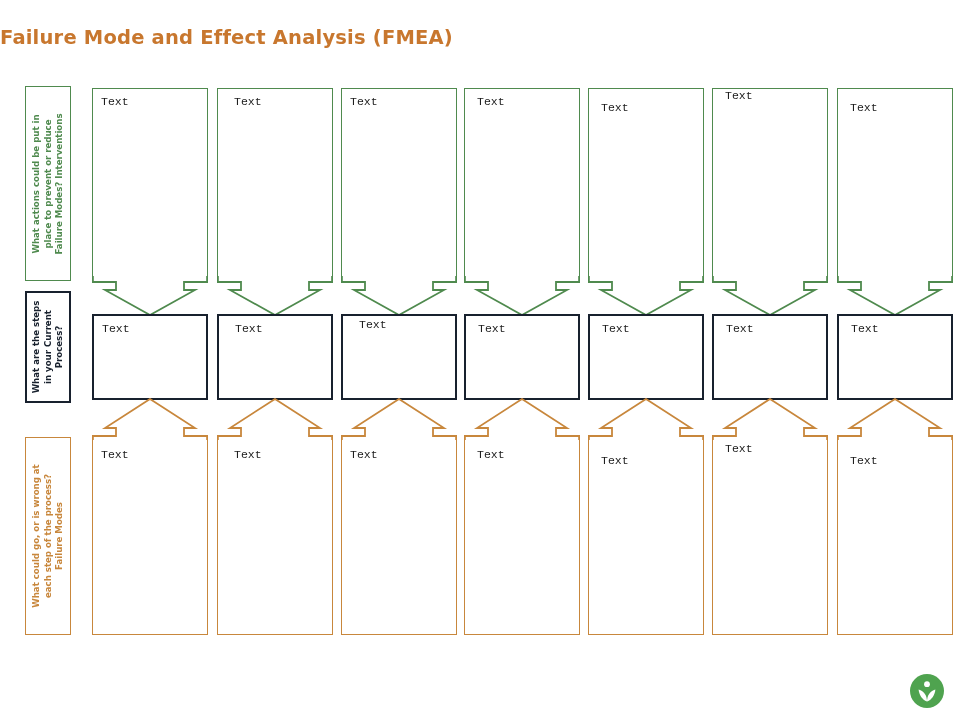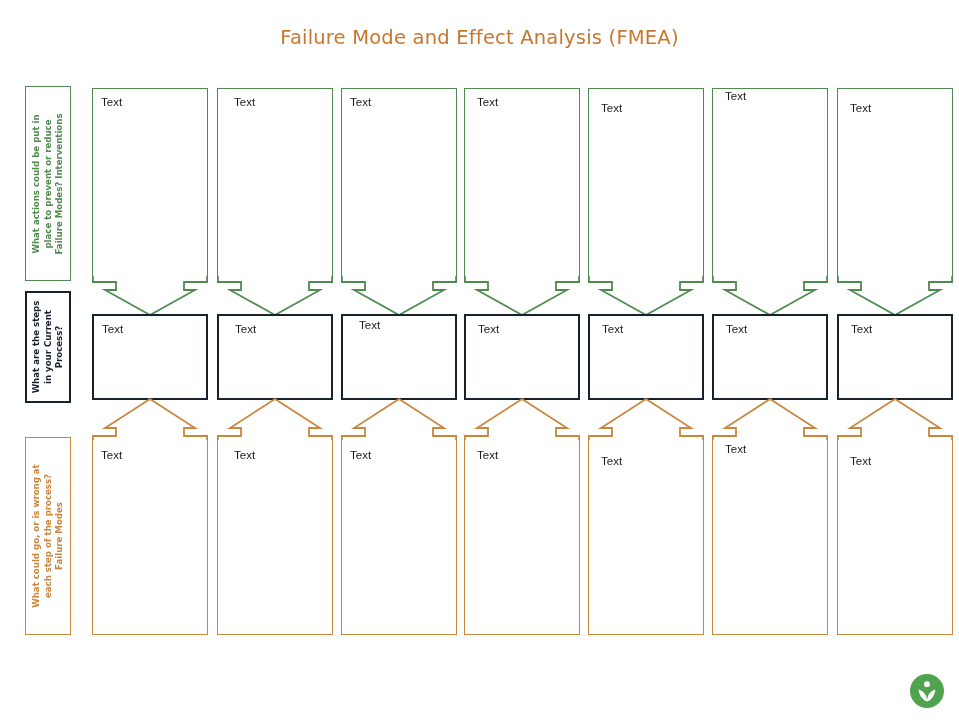--- a/index.html
+++ b/index.html
@@ -14,23 +14,22 @@
     overflow: hidden;
     font-family: "DejaVu Sans", "Liberation Sans", sans-serif;
   }
 
   
   #page-title {
     position: absolute;
     left: 0;
     top: 26px;
     width: 959px;
-    text-align: center;
     font-size: 19.5px;
-    font-weight: normal;
+    font-weight: bold;
     color: #c8772e;
     letter-spacing: 0.2px;
     font-family: "DejaVu Sans", "Liberation Sans", sans-serif;
   }
 
   
   .side-label {
     position: absolute;
     box-sizing: border-box;
     background: #ffffff;
@@ -77,21 +76,21 @@
     position: absolute;
     box-sizing: border-box;
     background: #ffffff;
   }
   .box .box-text {
     position: absolute;
     left: 8px;
     top: 6px;
     font-size: 11.5px;
     color: #1b1b1b;
-    font-family: Liberation Sans, sans-serif;
+    font-family: Liberation Mono, monospace;
     line-height: 14px;
   }
 
   .box-green {
     left: 0;
     width: 116px;
     border: 1.8px solid #4f8a4e;
     border-bottom: none;
   }
   .box-black {

